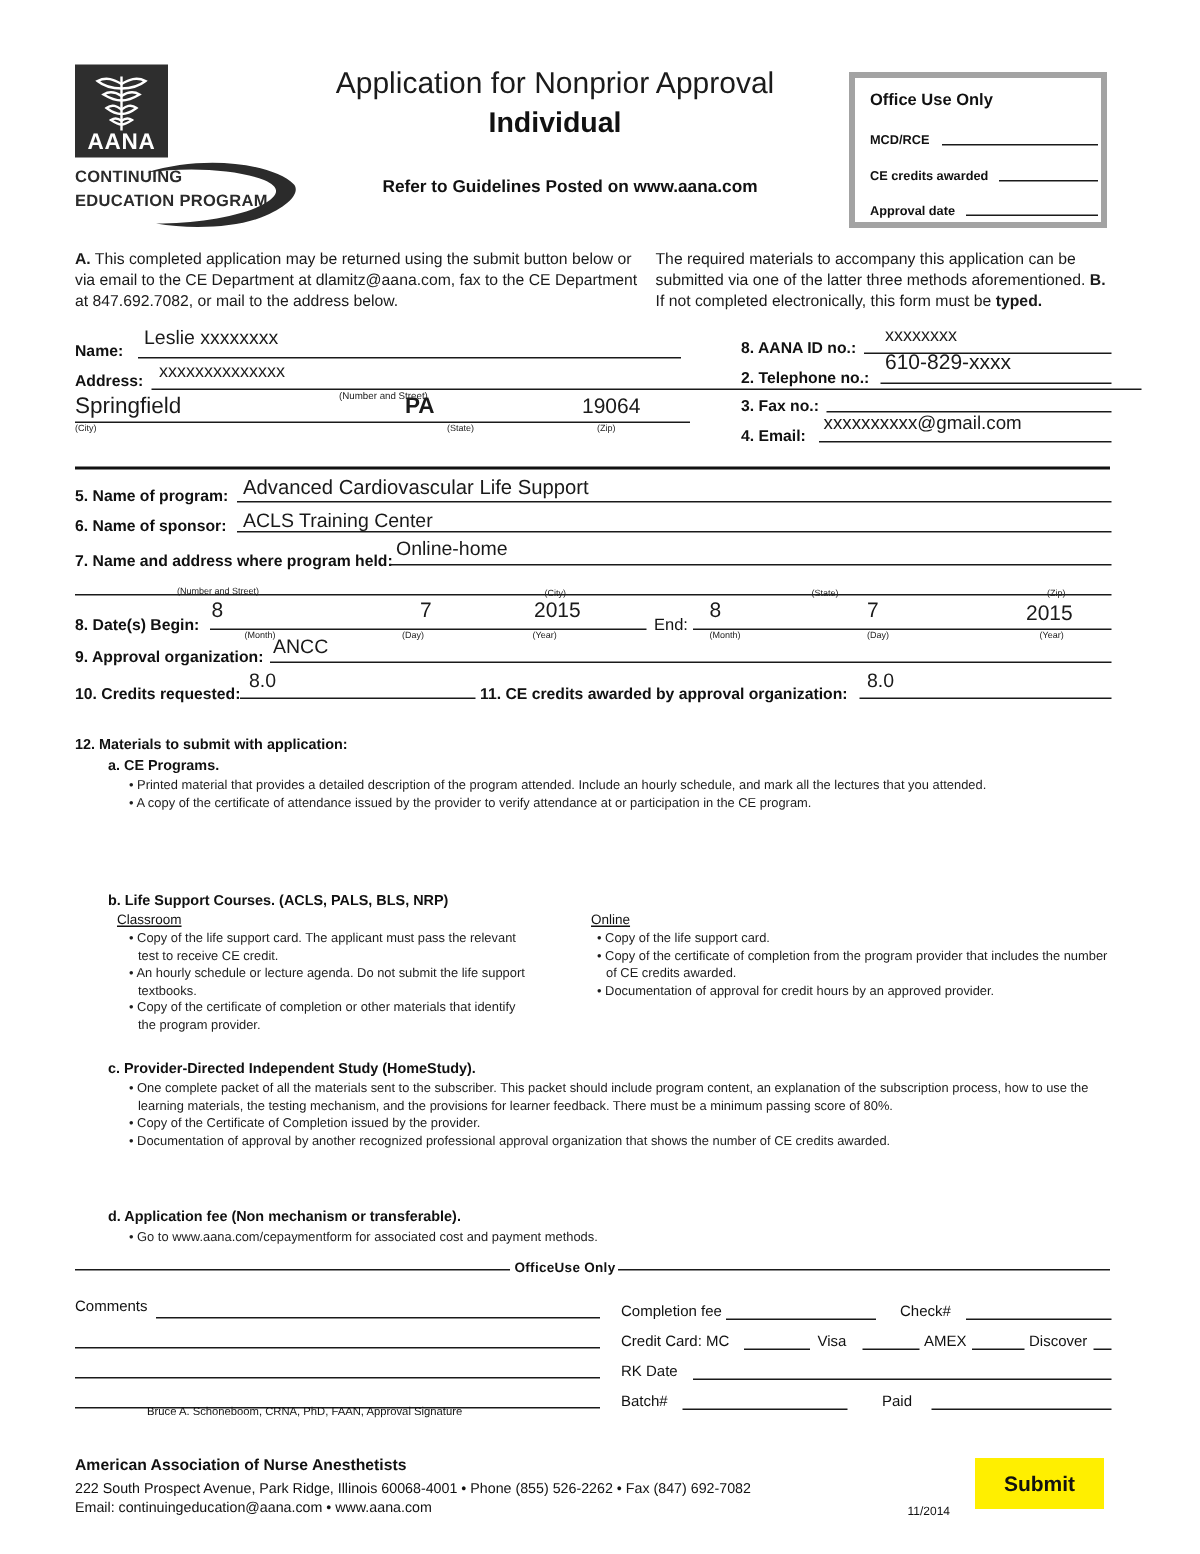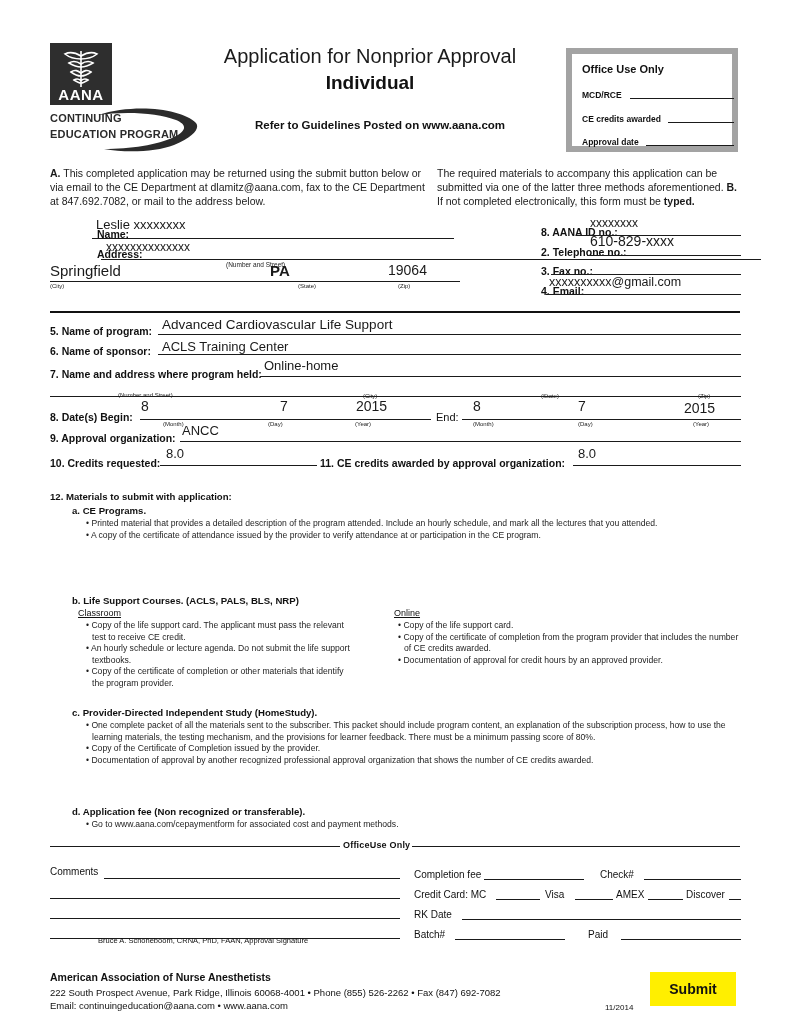--- a/index.html
+++ b/index.html
@@ -43,21 +43,20 @@
     font-size: 6px;
     color: #222;
     white-space: nowrap;
     font-family: "Liberation Sans", sans-serif;
   }
   .lbl {
     position: absolute;
     font-size: 10.5px;
     font-weight: bold;
     white-space: nowrap;
-    margin-left: 47px;
   }
 
   
   #logo-box {
     position: absolute;
     left: 50px; top: 43px;
     width: 62px; height: 62px;
     background: #2e2e2e;
     display: flex;
     flex-direction: column;
@@ -113,21 +112,21 @@
     text-align: center;
     font-size: 11.5px;
     font-weight: bold;
   }
 
   
   #office-box {
     position: absolute;
     left: 566px; top: 48px;
     width: 172px; height: 104px;
-    border: 6px solid #a3a3a3;
+    border: 4px solid #a3a3a3;
     background: #fff;
   }
   #office-box .ttl {
     position: absolute; left: 10px; top: 9px;
     font-size: 11px; font-weight: bold;
   }
   #office-box .fl { position: absolute; font-size: 8.5px; font-weight: bold; }
 
   
   .intro {
@@ -326,21 +325,21 @@
     <span class="bl">• Documentation of approval for credit hours by an approved provider.</span>
   </div>
 
   <div class="hd" style="left:72px; top:707px;">c. Provider-Directed Independent Study (HomeStudy).</div>
   <div class="bullet-blk" style="left:86px; top:720px; width:654px;">
     <span class="bl">• One complete packet of all the materials sent to the subscriber. This packet should include program content, an explanation of the subscription process, how to use the learning materials, the testing mechanism, and the provisions for learner feedback. There must be a minimum passing score of 80%.</span>
     <span class="bl">• Copy of the Certificate of Completion issued by the provider.</span>
     <span class="bl">• Documentation of approval by another recognized professional approval organization that shows the number of CE credits awarded.</span>
   </div>
 
-  <div class="hd" style="left:72px; top:806px;">d. Application fee (Non recognized or transferable).</div>
+  <div class="hd" style="left:72px; top:806px;">d. Application fee (Non mechanism or transferable).</div>
   <div class="bullet-blk" style="left:86px; top:819px; width:654px;">
     <span class="bl">• Go to www.aana.com/cepaymentform for associated cost and payment methods.</span>
   </div>
 
   <div class="rule" style="left:50px; top:846px; width:290px;"></div>
   <div id="officeuse-mid">OfficeUse Only</div>
   <div class="rule" style="left:412px; top:846px; width:328px;"></div>
 
   <div class="ou-lbl" style="left:50px; top:866px;">Comments</div>
   <div class="rule" style="left:104px; top:878px; width:296px;"></div>

